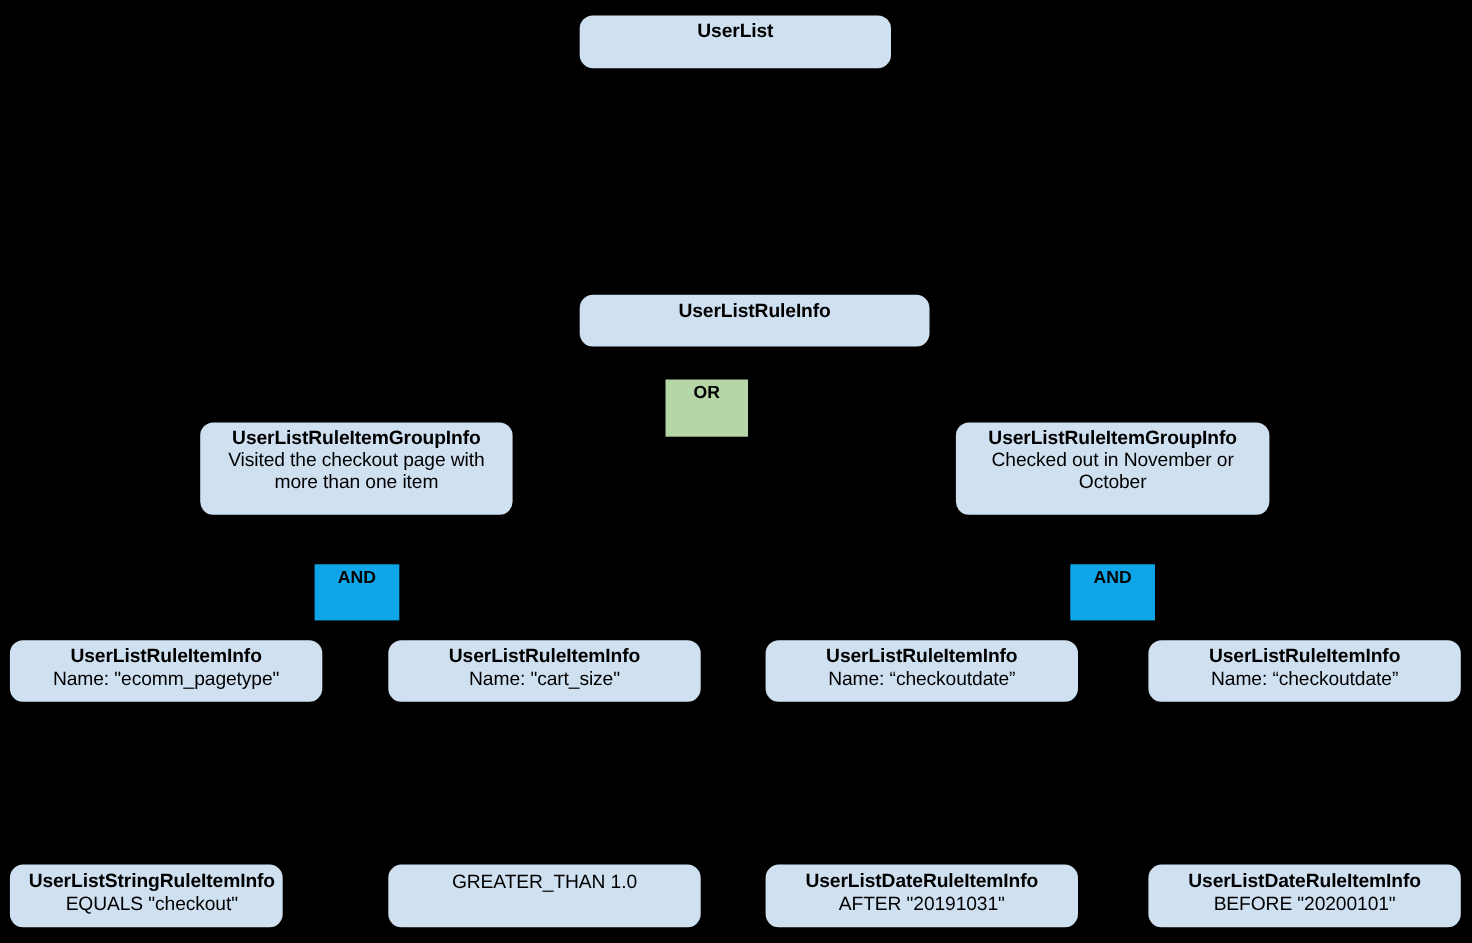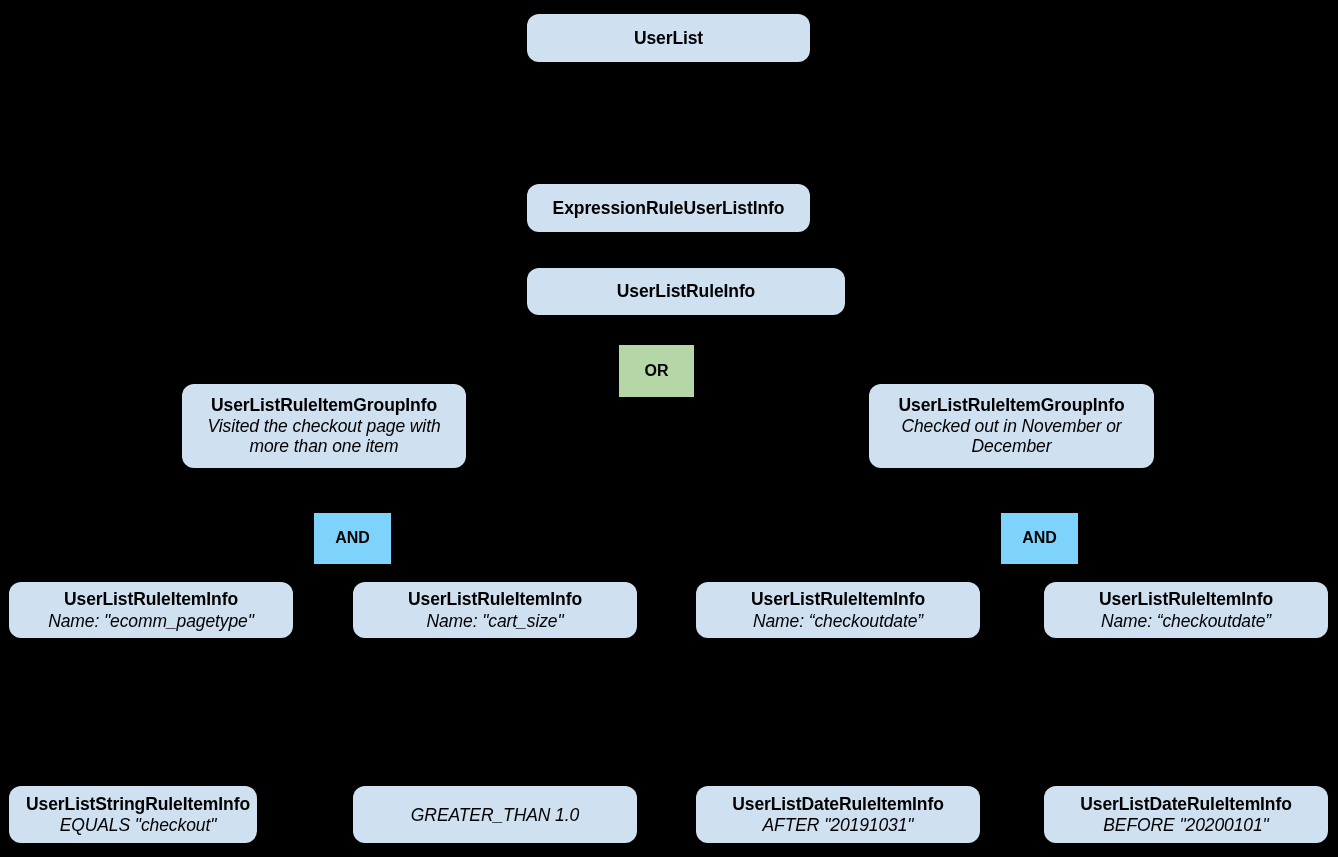--- a/index.html
+++ b/index.html
@@ -31,54 +31,52 @@
     height: 857px;
     pointer-events: none;
   }
 
   .node {
     position: absolute;
     box-sizing: border-box;
     display: flex;
     flex-direction: column;
     align-items: center;
-    justify-content: center;
+    justify-content: flex-start;
     text-align: center;
     color: #000000;
     line-height: 1.16;
     padding: 4px 10px;
   }
 
   .node.class-box {
     background: #cfe0f0;
     border-radius: 12px;
   }
 
   .node.op-box {
     border-radius: 0;
   }
 
   .node.op-or {
     background: #b5d6a7;
   }
 
   .node.op-and {
-    background: #7dd3fc;
-    margin-left: 28px;
+    background: #0ea5e9;
   }
 
   .node-title {
     font-weight: bold;
     font-size: 17.5px;
     letter-spacing: -0.1px;
     white-space: nowrap;
   }
 
   .node-subtitle {
-    font-style: italic;
     font-size: 17.5px;
     letter-spacing: -0.1px;
     margin-top: 1px;
   }
 
   .node-subtitle.wrap {
     white-space: normal;
     line-height: 1.14;
   }
 
@@ -115,40 +113,37 @@
       <polygon points="324,384 317,373 331,373"></polygon>
       <polygon points="1011,384 1004,373 1018,373"></polygon>
     </g>
   </svg>
 
   <div class="node class-box" style="left:527px; top:14px; width:283px; height:48px;">
     <span class="node-title">UserList</span>
   </div>
 
 
-  <div class="node class-box" style="left:527px; top:184px; width:283px; height:48px;">
-    <span class="node-title">ExpressionRuleUserListInfo</span>
-  </div>
 
   <div class="node class-box" style="left:527px; top:268px; width:318px; height:47px;">
     <span class="node-title">UserListRuleInfo</span>
   </div>
 
-  <div class="node op-box op-or" style="left:619px; top:345px; width:75px; height:52px;">
+  <div class="node op-box op-or" style="left:605px; top:345px; width:75px; height:52px;">
     <span class="op-label">OR</span>
   </div>
 
   <div class="node class-box" style="left:182px; top:384px; width:284px; height:84px;">
     <span class="node-title">UserListRuleItemGroupInfo</span>
     <span class="node-subtitle wrap">Visited the checkout page with more than one item</span>
   </div>
 
   <div class="node class-box" style="left:869px; top:384px; width:285px; height:84px;">
     <span class="node-title">UserListRuleItemGroupInfo</span>
-    <span class="node-subtitle wrap">Checked out in November or December</span>
+    <span class="node-subtitle wrap">Checked out in November or October</span>
   </div>
 
   <div class="node op-box op-and" style="left:286px; top:513px; width:77px; height:51px;">
     <span class="op-label">AND</span>
   </div>
 
   <div class="node op-box op-and" style="left:973px; top:513px; width:77px; height:51px;">
     <span class="op-label">AND</span>
   </div>
 

